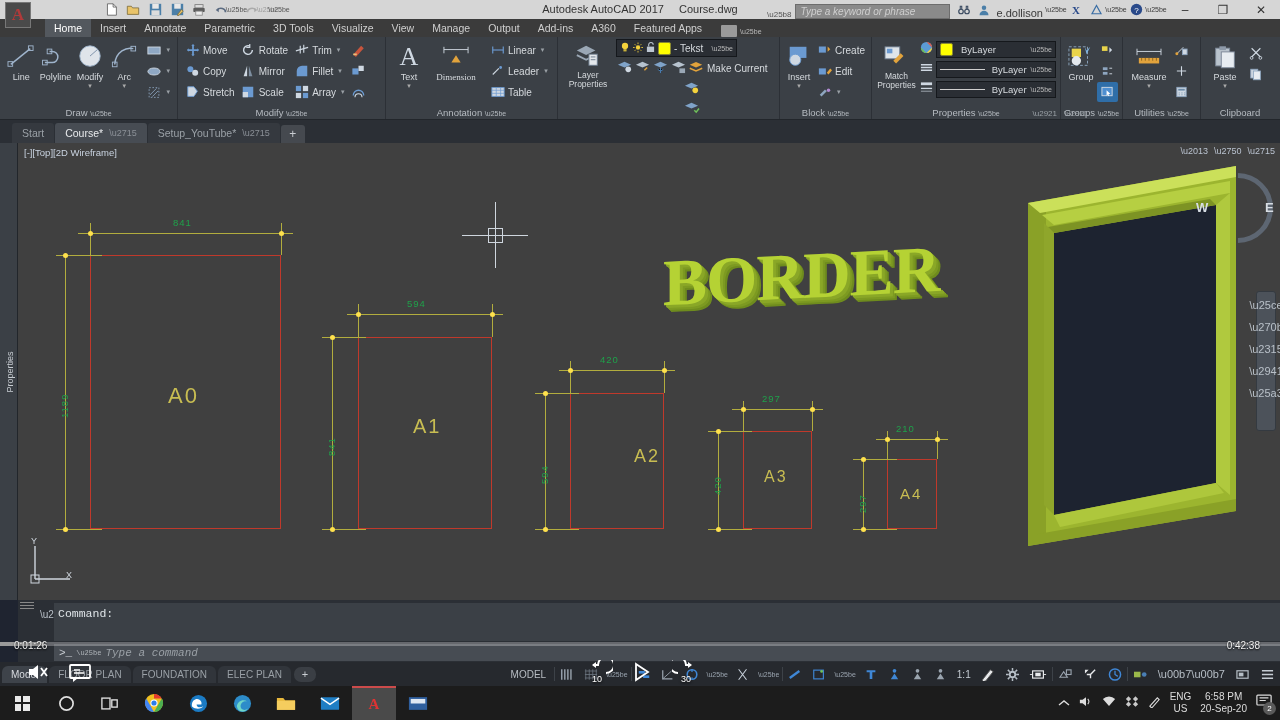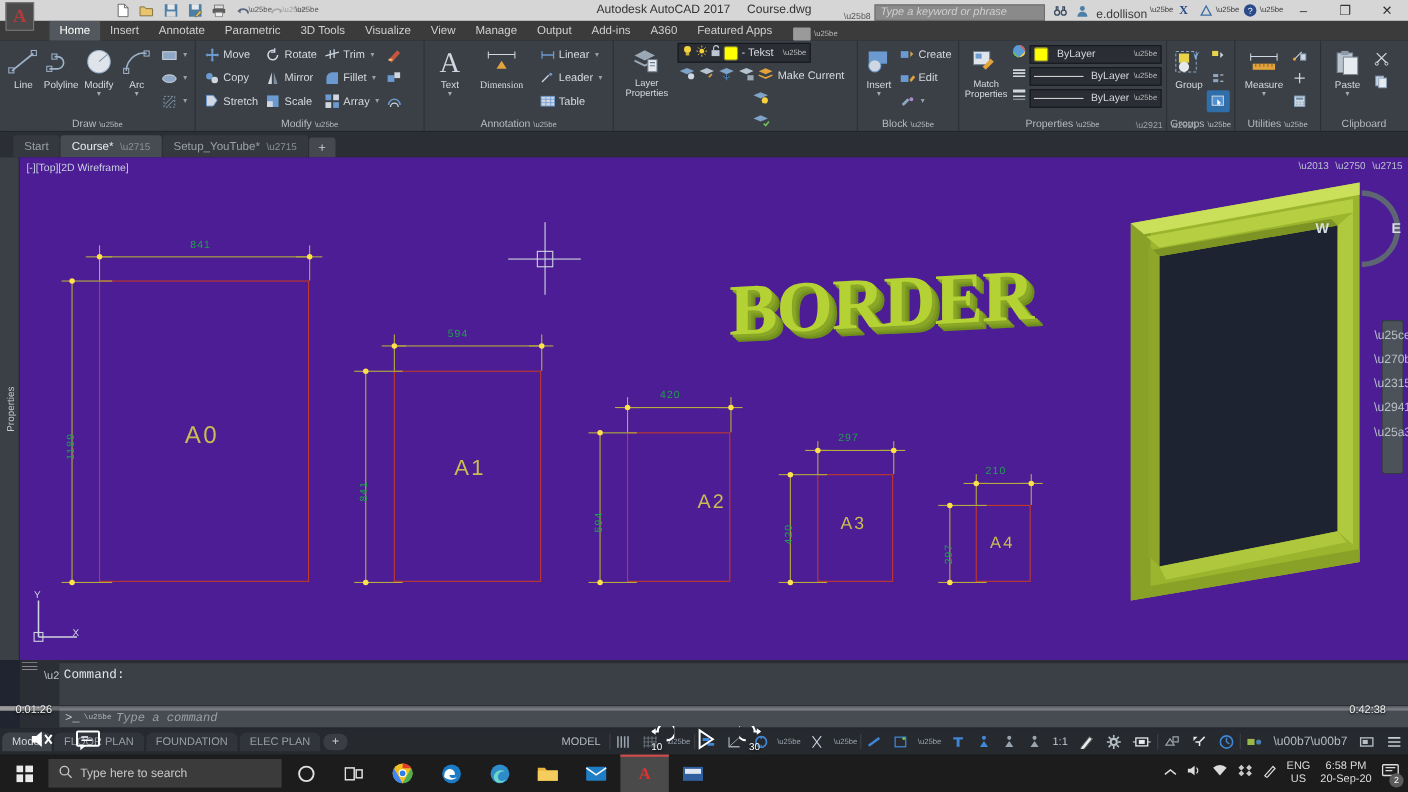--- a/index.html
+++ b/index.html
@@ -110,21 +110,21 @@
   .ftab .x { font-size:9px; color:#8b9097; }
   .ftab-add {
     height:18px;width:24px; display:flex;align-items:center;justify-content:center;
     background:#45494f; color:#c9cdd2; font-size:12px;
     border-top-left-radius:3px;border-top-right-radius:3px;
   }
 
   
   .canvas {
     position:absolute; left:18px; top:143px; width:1262px; height:457px;
-    background:#4c1d95; overflow:hidden;
+    background:#404040; overflow:hidden;
   }
   .vp-label { position:absolute; left:6px; top:4px; font-size:9.5px; color:#c9d3e0; }
   .vp-ctl { position:absolute; right:5px; top:3px; display:flex; gap:6px; color:#b9c2cf; font-size:9px; }
   .left-rail {
     position:absolute; left:0; top:143px; width:18px; height:457px; background:#3b4046;
     border-right:1px solid #22262b;
   }
   .left-rail .vert {
     position:absolute; top:224px; left:-22px; width:64px; text-align:center;
     transform:rotate(-90deg); font-size:9px; color:#c7ccd2;
@@ -1302,29 +1302,20 @@
 
   <div class="taskbar">
     <div class="startbtn">
       <div class="winlogo">
           <i></i>
           <i></i>
           <i></i>
           <i></i>
         </div>
     </div>
-    <div class="tsearch">
-      <span>
-        <svg width="13" height="13" viewBox="0 0 14 14">
-            <circle cx="6" cy="6" r="4.2" fill="none" stroke="#c9c9c9" stroke-width="1.3"></circle>
-            <path d="M9.2 9.2L13 13" stroke="#c9c9c9" stroke-width="1.3"></path>
-          </svg>
-      </span>
-      <span>Type here to search</span>
-    </div>
     <div class="tbico">
       <svg width="17" height="17" viewBox="0 0 18 18">
           <circle cx="9" cy="9" r="7" fill="none" stroke="#e0e0e0" stroke-width="1.8"></circle>
         </svg>
     </div>
     <div class="tbico">
       <svg width="18" height="15" viewBox="0 0 20 16">
           <rect x="1" y="2" width="9" height="12" fill="none" stroke="#e0e0e0" stroke-width="1.5"></rect>
           <rect x="12" y="4" width="6" height="8" fill="none" stroke="#e0e0e0" stroke-width="1.5"></rect>
         </svg>

